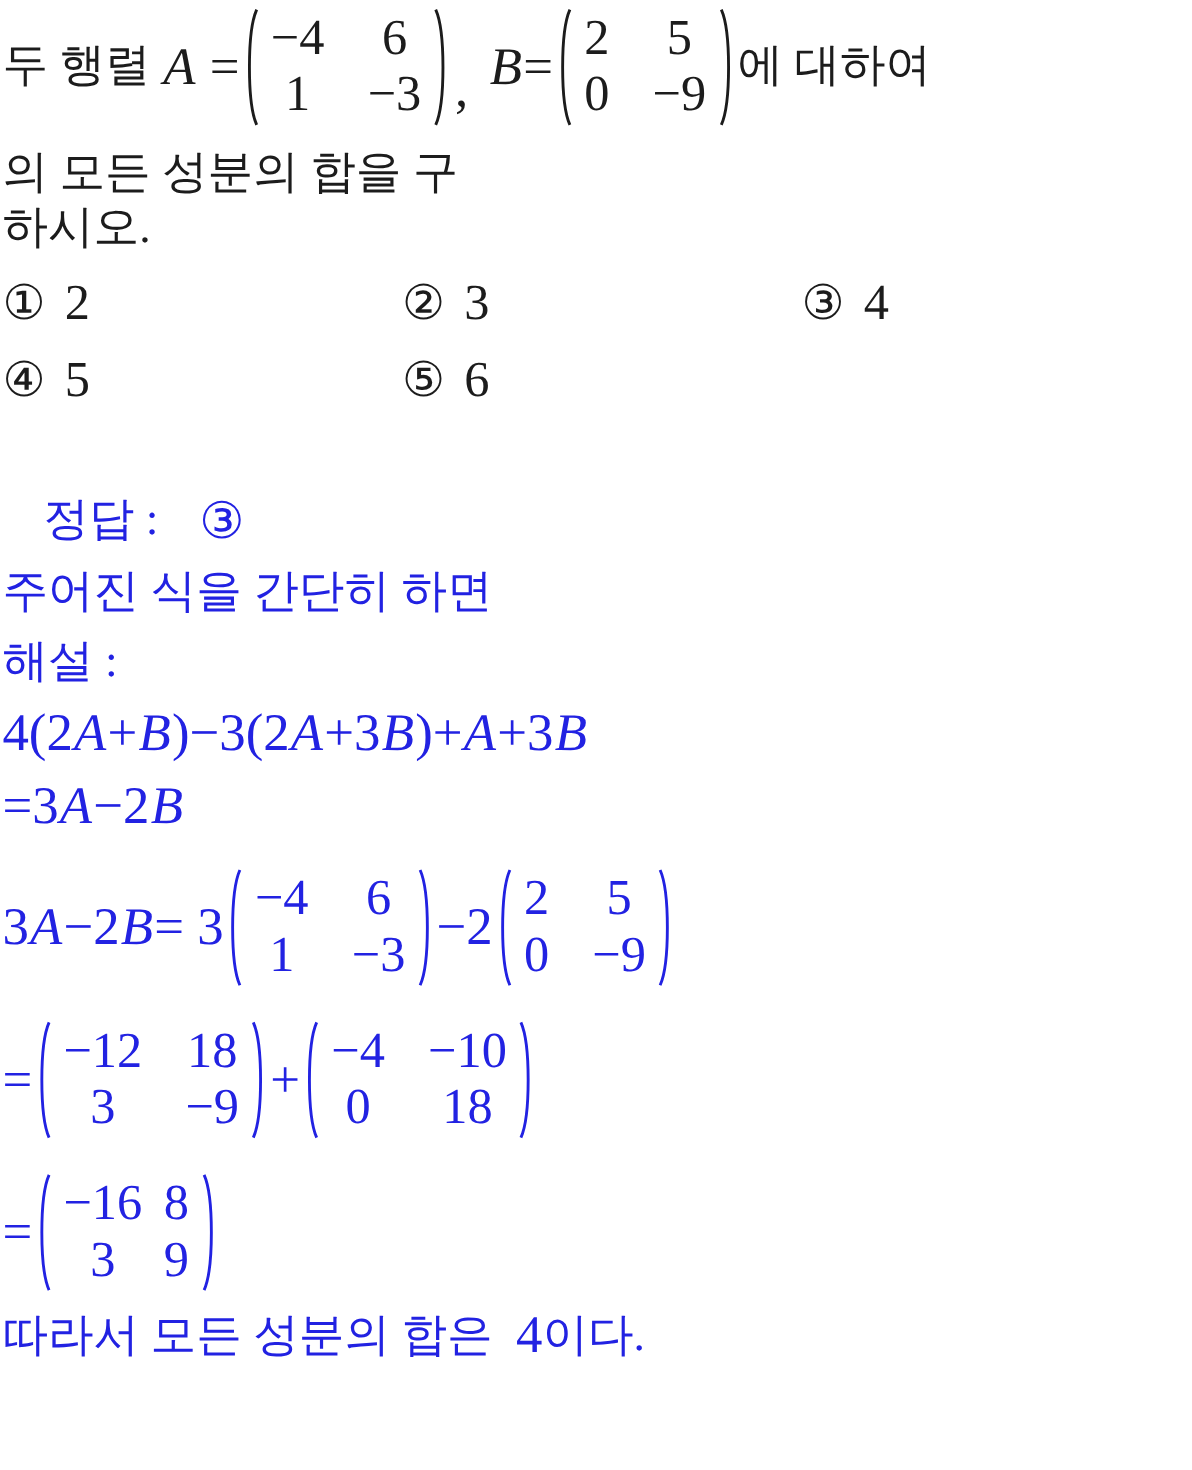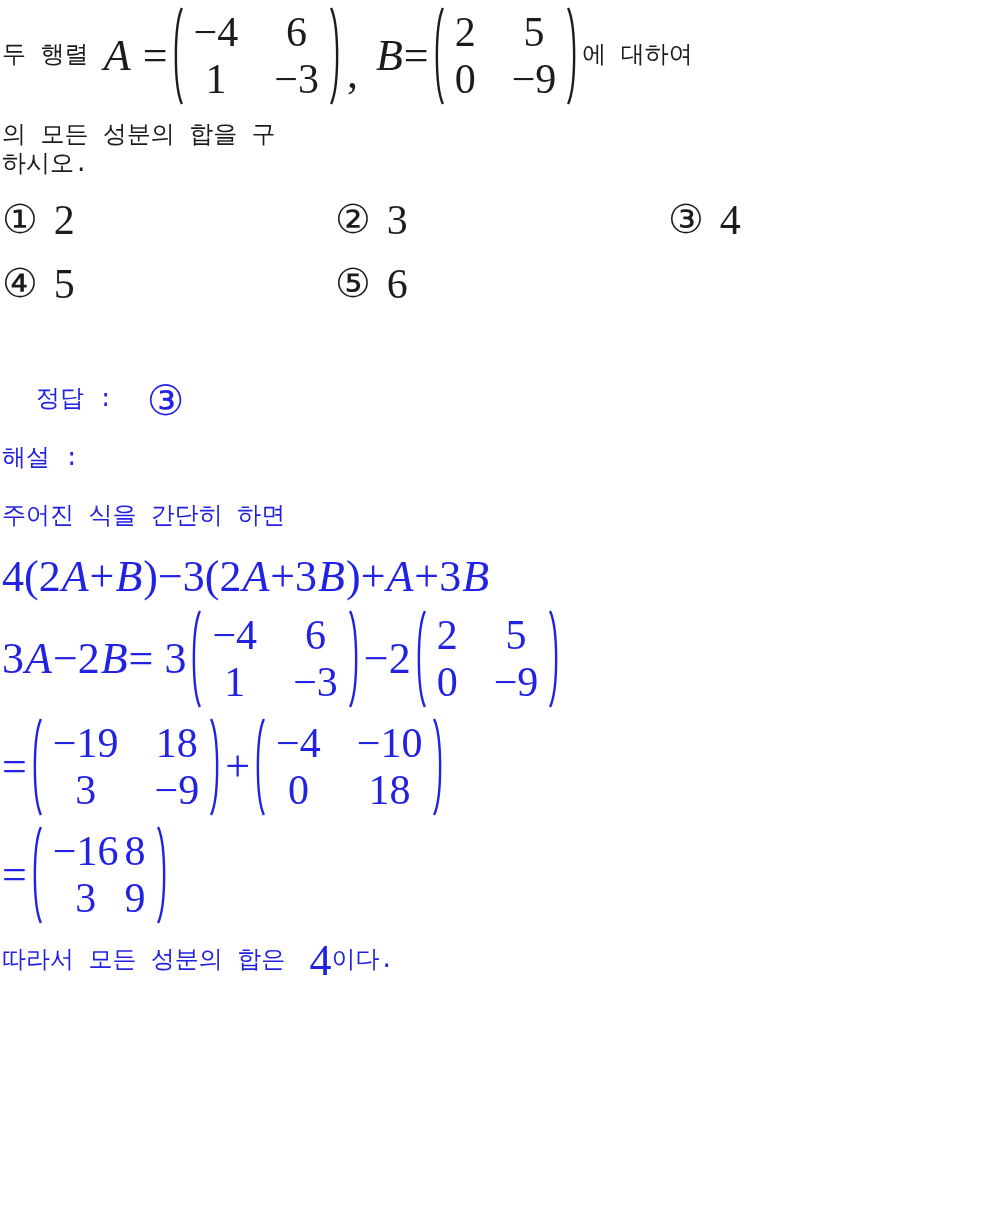--- a/index.html
+++ b/index.html
@@ -4,37 +4,37 @@
 <style>
   * { margin:0; padding:0; box-sizing:border-box; }
   html,body { background:#ffffff; }
   body {
     width:993px; height:1225px; overflow:hidden;
     padding:2px 0 0 2px;
     color:#1c1c1c;
     font-family:"Liberation Sans","DejaVu Sans",sans-serif;
   }
   .line { display:flex; align-items:center; }
-  .ko   { font-family:Liberation Mono, monospace; font-size:24px; line-height:1.2; white-space:pre;text-align:right; }
+  .ko   { font-family:Liberation Serif, serif; font-size:38px; line-height:1.2; white-space:pre;text-align:right; }
   .math { font-family:"Liberation Serif","DejaVu Serif",serif; font-size:44px; line-height:1.1; white-space:pre; }
   .math i, [data-bind-math] i { font-style:italic; padding:0 1px; }
 
   
   .matrix { display:inline-flex; align-items:stretch; margin:0 2px; }
   .paren  { width:14px; flex:0 0 14px; }
   .paren path { fill:none; stroke:currentColor; stroke-width:2.4px; }
   .cells {
     display:grid; grid-template-columns:auto auto;
     column-gap:36px; row-gap:0;
     justify-items:center; align-content:center;
     padding:3px 10px;
     font-family:"Liberation Serif","DejaVu Serif",serif;
     font-size:42px; line-height:1.12; white-space:pre;
   }
-  .cells.tight { column-gap:6px; }
+  .cells.tight { column-gap:18px; }
 
   
   #intro-line   { margin-top:2px; min-height:104px; }
   #expr-line    { margin-top:14px; }
   #tail-line    { }
   .comma { align-self:flex-end; margin:0 6px 10px 2px; }
 
   
   .choices {
     margin-top:16px;
@@ -43,21 +43,21 @@
   }
   .choice { display:flex; align-items:center; gap:16px;
     font-family:"Liberation Serif","DejaVu Serif",serif; font-size:42px; line-height:48px; }
   .choice .marker { font-size:40px; }
 
   
   .sol { color:#2222e2; }
   .sol-line { margin-top:12px; min-height:46px; display:flex; align-items:center; }
   #answer-line { margin-top:68px;margin-left:34px; }
   #answer-line .marker { margin-left:34px; font-family:"Liberation Serif","DejaVu Serif",serif; font-size:42px; }
-  .calc-line { margin-top:8px; min-height:96px; display:flex; align-items:center; }
+  .calc-line { margin-top:27px; min-height:96px; display:flex; align-items:center; }
   .gap-l { margin-left:10px; }
 </style>
 </head>
 <body>
 
 <div class="line" id="intro-line">
   <span class="ko" data-bind="problem.intro_prefix">두 행렬 </span>
   <span class="math" data-bind-math="problem.a_label"><i>A</i> =</span>
   <span class="matrix">
     <svg class="paren" viewBox="0 0 20 100" preserveAspectRatio="none">
@@ -124,32 +124,35 @@
 </div>
 
 <div class="sol">
 
   <div class="sol-line" id="answer-line">
     <span class="ko" data-bind="solution.answer_label">정답 :</span>
     <span class="marker" data-bind="solution.answer_value">③</span>
   </div>
 
   <div class="sol-line">
+    <span class="ko" data-bind="solution.simplify_intro">주어진 식을 간단히 하면</span>
+  </div>
+
+  <div class="sol-line">
     <span class="ko" data-bind="solution.explanation_label">해설 :</span>
   </div>
 
   <div class="sol-line">
-    <span class="ko" data-bind="solution.simplify_intro">주어진 식을 간단히 하면</span>
-  </div>
-
-  <div class="sol-line">
     <span class="math" data-bind-math="solution.expr1">4(2<i>A</i>+<i>B</i>)−3(2<i>A</i>+3<i>B</i>)+<i>A</i>+3<i>B</i></span>
   </div>
 
 
+  <div class="sol-line">
+    <span class="math" data-bind-math="solution.expr3">=3<i>A</i>−2<i>B</i></span>
+  </div>
 
 
   <div class="calc-line">
     <span class="math" data-bind-math="solution.calc1_lhs">3<i>A</i>−2<i>B</i>= 3</span>
     <span class="matrix">
       <svg class="paren" viewBox="0 0 20 100" preserveAspectRatio="none">
           <path d="M17 2 C5.5 20 5.5 80 17 98" vector-effect="non-scaling-stroke"></path>
         </svg>
       <span class="cells">
         <span class="cell" data-bind="solution.matrix_A.0.0">−4</span>
@@ -178,21 +181,21 @@
     </span>
   </div>
 
   <div class="calc-line">
     <span class="math" data-bind="solution.calc2_eq">=</span>
     <span class="matrix">
       <svg class="paren" viewBox="0 0 20 100" preserveAspectRatio="none">
           <path d="M17 2 C5.5 20 5.5 80 17 98" vector-effect="non-scaling-stroke"></path>
         </svg>
       <span class="cells">
-        <span class="cell" data-bind="solution.matrix_3A.0.0">−19</span>
+        <span class="cell" data-bind="solution.matrix_3A.0.0">−12</span>
         <span class="cell" data-bind="solution.matrix_3A.0.1">18</span>
         <span class="cell" data-bind="solution.matrix_3A.1.0">3</span>
         <span class="cell" data-bind="solution.matrix_3A.1.1">−9</span>
       </span>
       <svg class="paren" viewBox="0 0 20 100" preserveAspectRatio="none">
           <path d="M3 2 C14.5 20 14.5 80 3 98" vector-effect="non-scaling-stroke"></path>
         </svg>
     </span>
     <span class="math" data-bind="solution.calc2_op">+</span>
     <span class="matrix">

